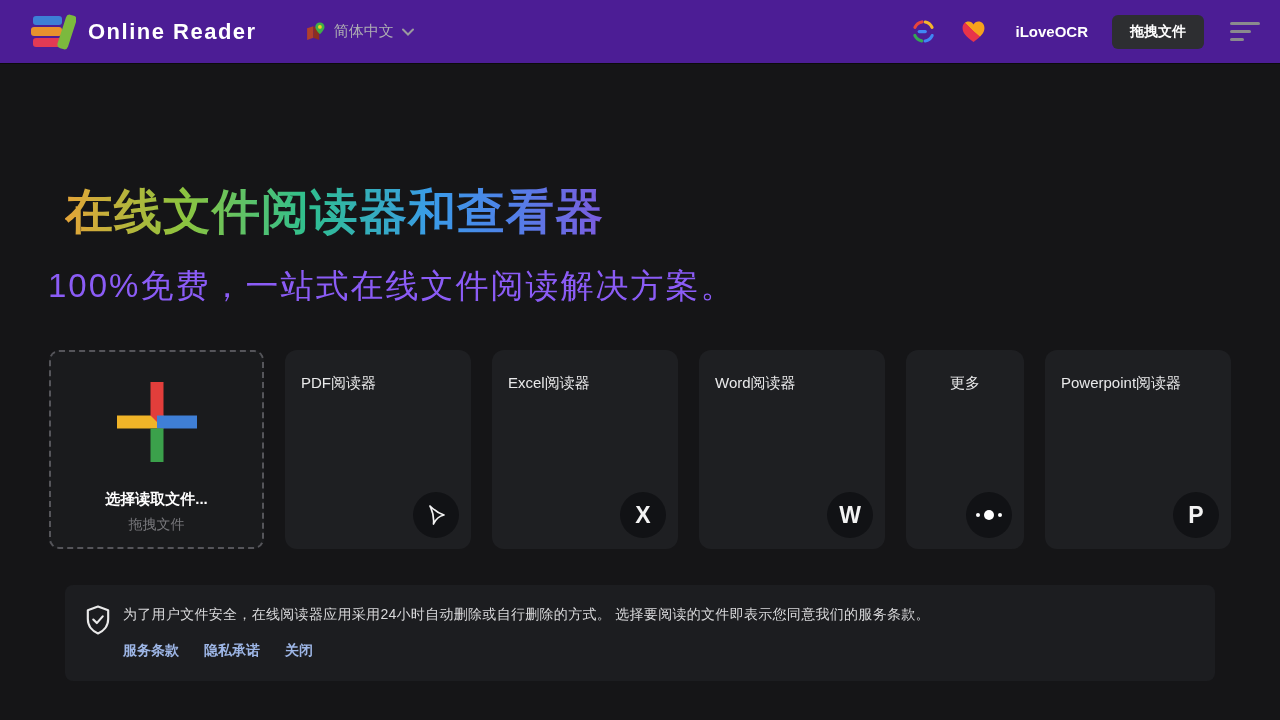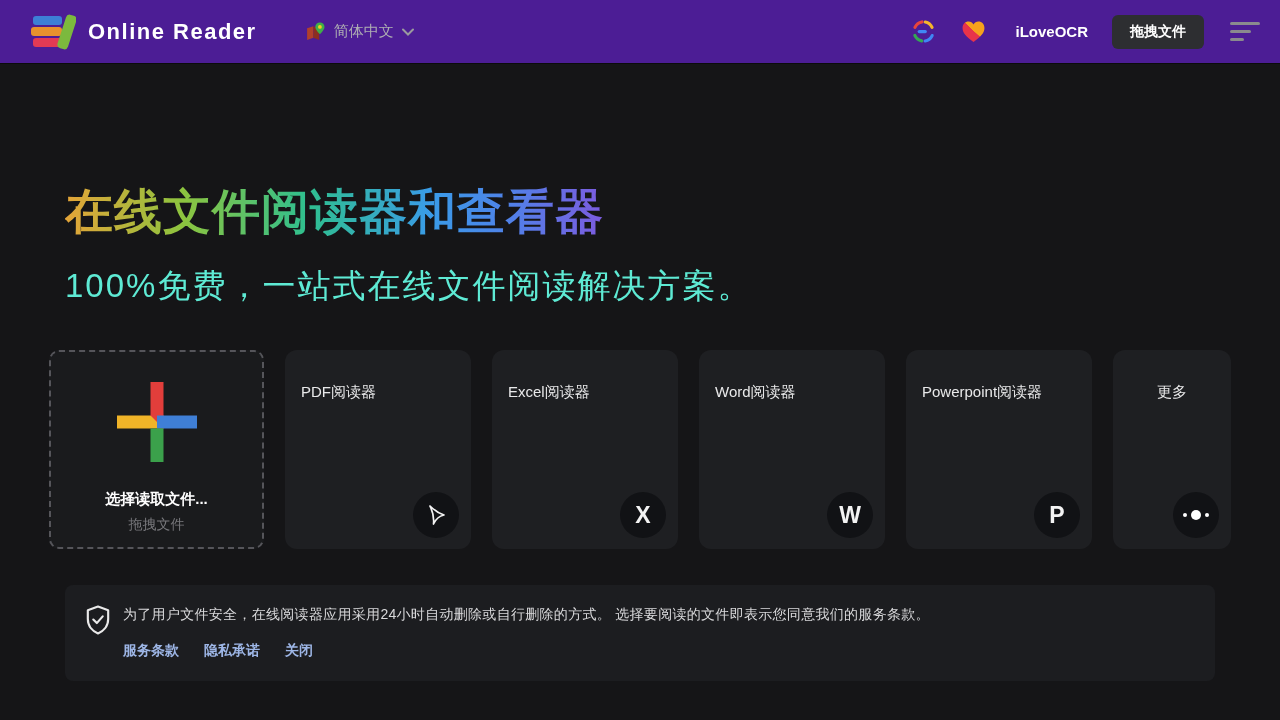--- a/index.html
+++ b/index.html
@@ -47,34 +47,34 @@
   
   .hero-title {
     position:absolute; left:65px; top:186px;
     font-size:48px; font-weight:bold; letter-spacing:1px; line-height:1.1;
     background:linear-gradient(90deg,#e4a438 0%,#8cc43f 22%,#2fbf8f 45%,#3a9be8 68%,#4f82e8 82%,#7c5bdf 100%);
     -webkit-background-clip:text; background-clip:text;
     -webkit-text-fill-color:transparent; color:transparent;
     white-space:nowrap;
   }
   .hero-subtitle {
-    position:absolute; left:65px; top:264px;
-    font-size:33px; letter-spacing:2px; color:#5eead4; white-space:nowrap;
+    position:absolute; left:48px; top:264px;
+    font-size:33px; letter-spacing:2px; color:#8b5cf6; white-space:nowrap;
   }
 
   
   .cards { position:absolute; left:49px; top:350px; height:199px; display:flex; gap:21px; }
   .card {
     position:relative; height:199px; background:#1e1f22; border-radius:12px;
     cursor:pointer;
   }
   .card-normal { width:186px; }
   .card-more { width:118px; }
   .card-title {
-    position:absolute; top:33px; left:16px; right:10px;
+    position:absolute; top:24px; left:16px; right:10px;
     font-size:15px; color:#e9e9ea; white-space:nowrap;
   }
   .card-more .card-title { left:0; right:0; text-align:center; }
   .glyph-circle {
     position:absolute; right:12px; bottom:11px; width:46px; height:46px;
     border-radius:50%; background:#111215;
     display:flex; align-items:center; justify-content:center;
   }
   .glyph-letter { font-size:23px; font-weight:bold; color:#f3f3f3; line-height:1; }
   .dots { display:flex; align-items:center; gap:4px; }
@@ -211,35 +211,35 @@
     </div>
   </div>
 
   <div class="card card-normal">
     <div class="card-title">Word阅读器</div>
     <div class="glyph-circle">
       <span class="glyph-letter">W</span>
     </div>
   </div>
 
-  <div class="card card-normal">
-    <div class="card-title">Powerpoint阅读器</div>
-    <div class="glyph-circle">
-      <span class="glyph-letter">P</span>
-    </div>
-  </div>
-
   <div class="card card-more">
     <div class="card-title">更多</div>
     <div class="glyph-circle">
       <span class="dots">
           <i class="dot-sm"></i>
           <i class="dot-lg"></i>
           <i class="dot-sm"></i>
         </span>
+    </div>
+  </div>
+
+  <div class="card card-normal">
+    <div class="card-title">Powerpoint阅读器</div>
+    <div class="glyph-circle">
+      <span class="glyph-letter">P</span>
     </div>
   </div>
 
 </div>
 
 <div class="notice">
   <span class="notice-shield">
     <svg width="26" height="30" viewBox="0 0 24 28">
       <path d="M12 1.5 L21.5 5 V13 C21.5 19.8 17 24.5 12 26.5 C7 24.5 2.5 19.8 2.5 13 V5 Z" fill="none" stroke="#e9e9e9" stroke-width="2" stroke-linejoin="round"></path>
       <path d="M7.6 13.6 L10.9 16.9 L16.4 10.6" fill="none" stroke="#e9e9e9" stroke-width="2" stroke-linecap="round" stroke-linejoin="round"></path>

